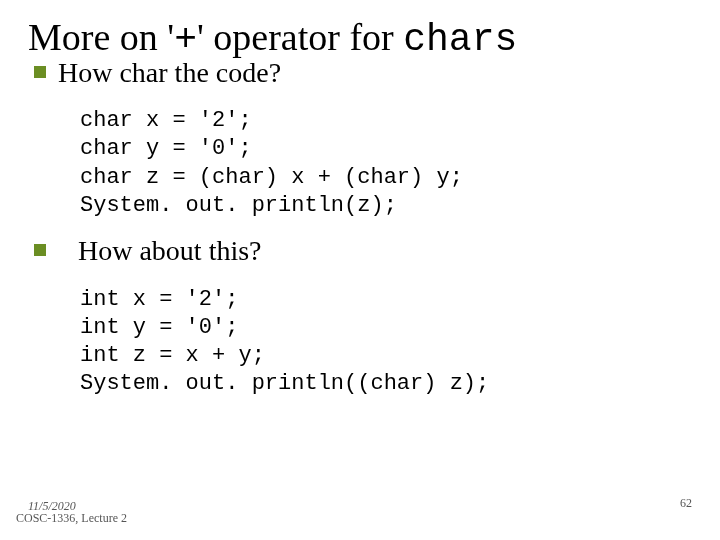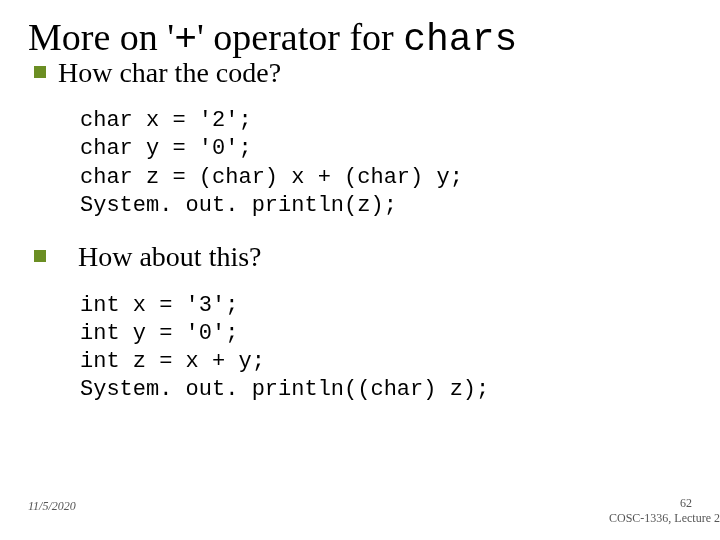--- a/index.html
+++ b/index.html
@@ -32,21 +32,21 @@
   .bullet-row {
     display: flex;
     align-items: flex-start;
     gap: 12px;
     margin-top: 0;
   }
   .bullet-row.first {
     margin-top: -8px;
   }
   .bullet-row.second {
-    margin-top: 20px;
+    margin-top: 14px;
     gap: 32px;
   }
   .bullet {
     width: 12px;
     height: 12px;
     background: #6b8e23;
     flex: 0 0 auto;
     margin-top: 10px;
     margin-left: 6px;
   }
@@ -73,24 +73,24 @@
     color: #555;
   }
   .footer .date {
     position: absolute;
     left: 28px;
     bottom: 12px;
     font-style: italic;
   }
   .footer .center {
     position: absolute;
-    left: 0;
+    left: 16px;
     right: 0;
     bottom: 0;
-    text-align: right;
+    text-align: left;
   }
   .footer .page {
     position: absolute;
     right: 28px;
     bottom: 15px;
   }
 </style>
 </head>
 <body>
 
@@ -108,21 +108,21 @@
   <div class="code-block">char x = '2';
 char y = '0';
 char z = (char) x + (char) y;
 System. out. println(z);</div>
 
   <div class="bullet-row second">
     <div class="bullet"></div>
     <div class="bullet-text">How about this?</div>
   </div>
 
-  <div class="code-block">int x = '3';
+  <div class="code-block">int x = '2';
 int y = '0';
 int z = x + y;
 System. out. println((char) z);</div>
 
   <div class="footer">
     <span class="date">11/5/2020</span>
     <span class="center">COSC-1336, Lecture 2</span>
     <span class="page">62</span>
   </div>
 

